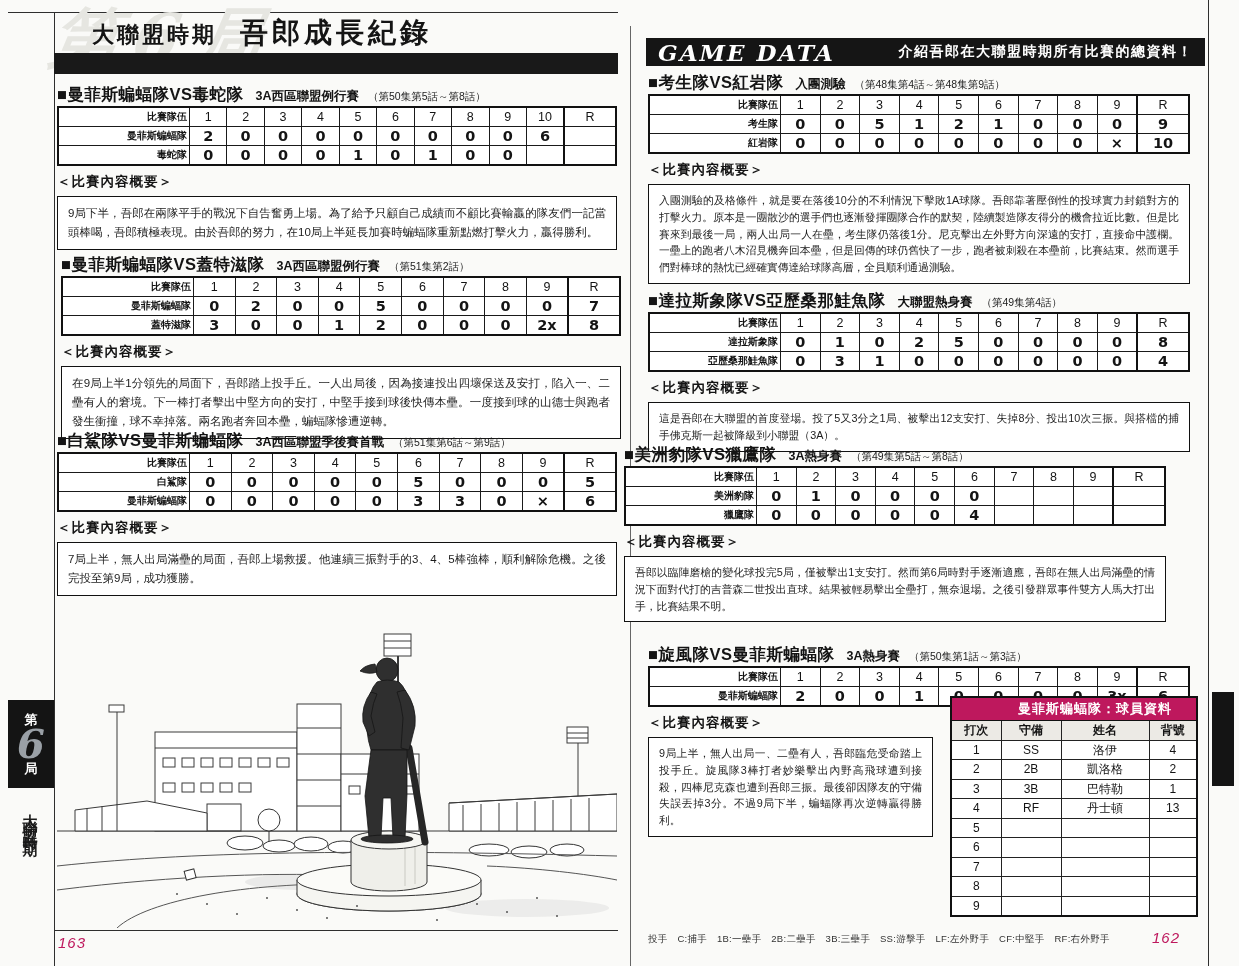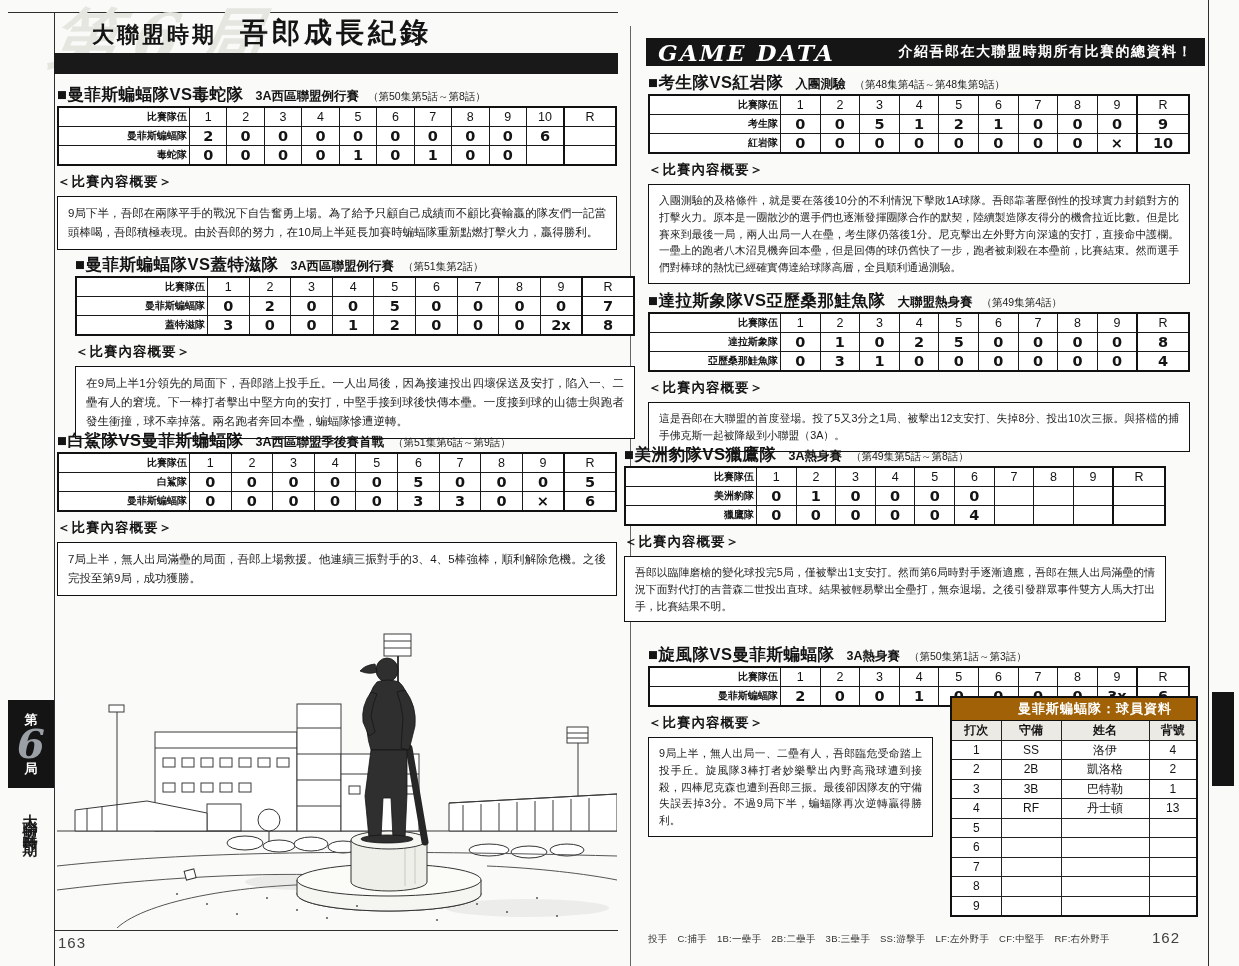--- a/index.html
+++ b/index.html
@@ -44,26 +44,26 @@
   table.score .rcol{border-left:2px solid #111;border-right:2px solid #111;}
   .sum-label{margin-top:7px;font-size:13.5px;font-weight:700;letter-spacing:1px;}
   .sumbox{margin-top:5px;border:1.5px solid #111;background:#fff;padding:7px 10px;box-sizing:border-box;}
   .sumbox p{margin:0;color:#1c1c1c;text-align:justify;}
   .lp .sumbox p{font-size:11.5px;line-height:1.66;}
   .rp .sumbox p{font-size:10.8px;line-height:1.56;}
 
   
   .rosterwrap{position:absolute;left:950px;top:696px;width:248px;}
   table.roster{border-collapse:collapse;width:100%;table-layout:fixed;border:2px solid #111;background:#fff;}
-  table.roster th.rtitle{background:#a16207;color:#fff;font-size:13px;font-weight:800;letter-spacing:1px;height:20px;border:1px solid #111;padding-left:43px;}
+  table.roster th.rtitle{background:#be185d;color:#fff;font-size:13px;font-weight:800;letter-spacing:1px;height:20px;border:1px solid #111;padding-left:43px;}
   table.roster td,table.roster th.rhead{border:1px solid #222;height:18.5px;text-align:center;font-size:12px;line-height:18.5px;padding:0;overflow:hidden;}
   table.roster th.rhead{background:#eceae5;font-weight:600;font-size:12px;}
 
   
-  .pageno{position:absolute;font-size:15px;color:#404040;letter-spacing:1px;}
+  .pageno{position:absolute;font-size:15px;color:#be185d;letter-spacing:1px;font-style:italic;}
   .legend{position:absolute;left:648px;top:933px;font-size:9.5px;color:#333;letter-spacing:0.3px;white-space:nowrap;}
 
   .illus{position:absolute;left:57px;top:598px;width:560px;height:330px;}
 </style>
 </head>
 <body>
 
 <div id="canvas">
 
   <div class="rule" style="left:8px;top:12px;width:610px;height:1px;"></div>
@@ -138,21 +138,21 @@
             </tr>
           </tbody>
         </table>
       </div>
     <div class="sum-label">＜比賽內容概要＞</div>
     <div class="sumbox">
       <p>9局下半，吾郎在兩隊平手的戰況下自告奮勇上場。為了給予只顧自己成績而不顧比賽輸贏的隊友們一記當頭棒喝，吾郎積極表現。由於吾郎的努力，在10局上半延長加賽時蝙蝠隊重新點燃打擊火力，贏得勝利。</p>
     </div>
   </section>
 
-  <section class="game lp" style="left:75px;top:254px;width:560px;">
+  <section class="game lp" style="left:61px;top:254px;width:560px;">
     <div class="game-head">
       <span class="game-title">■曼菲斯蝙蝠隊VS蓋特滋隊</span>
       <span class="game-league">3A西區聯盟例行賽</span>
       <span class="game-ep">（第51集第2話）</span>
     </div>
     <div class="tablewrap">
         <table class="score">
           <tbody>
             <tr>
               <th class="h tname" style="width: 122px;">比賽隊伍</th>

